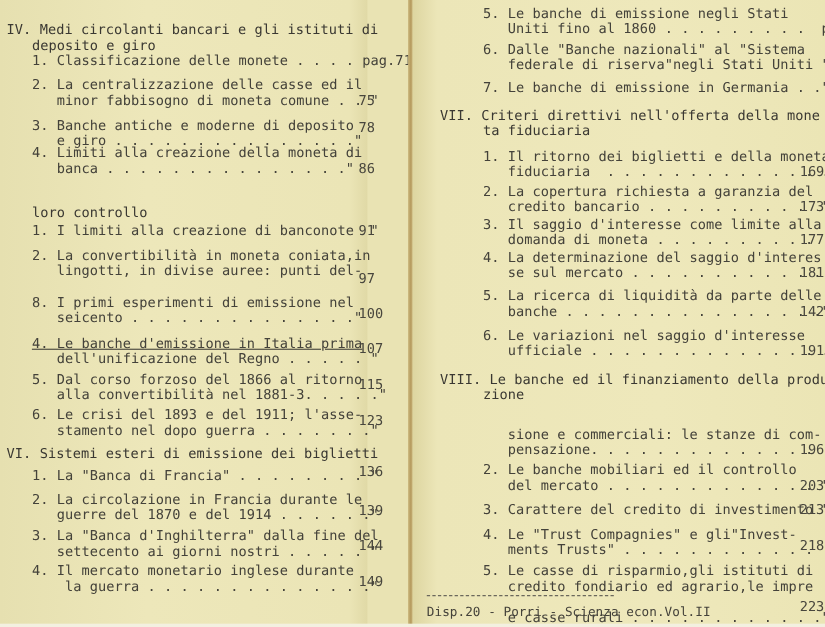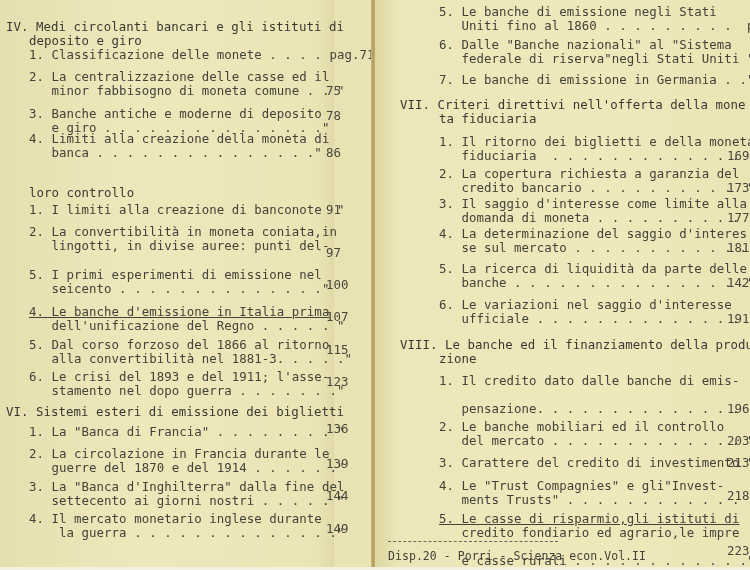--- a/index.html
+++ b/index.html
@@ -58,21 +58,21 @@
 
     <div class="line chap" style="left:29px;top:186px;">loro controllo</div>
 
     <div class="line item" style="left:29px;top:203px;">1. I limiti alla creazione di banconote  "</div>
     <div class="pg" style="left:326px;top:203px;">91</div>
 
     <div class="line item" style="left:29px;top:225px;">2. La convertibilità in moneta coniata,in</div>
     <div class="line item" style="left:29px;top:239px;">   lingotti, in divise auree: punti del-</div>
     <div class="pg" style="left:326px;top:246px;">97</div>
 
-    <div class="line item" style="left:29px;top:268px;">5. I primi esperimenti di emissione nel</div>
+    <div class="line item" style="left:29px;top:268px;">8. I primi esperimenti di emissione nel</div>
     <div class="line item" style="left:29px;top:282px;">   seicento . . . . . . . . . . . . . ."</div>
     <div class="pg" style="left:326px;top:278px;text-align:right;">100</div>
 
     <div class="line item" style="left:29px;top:305px;text-decoration:underline;">4. Le banche d'emissione in Italia prima</div>
     <div class="line item" style="left:29px;top:319px;">   dell'unificazione del Regno . . . . . "</div>
     <div class="pg" style="left:326px;top:310px;">107</div>
 
     <div class="line item" style="left:29px;top:338px;">5. Dal corso forzoso del 1866 al ritorno</div>
     <div class="line item" style="left:29px;top:352px;">   alla convertibilità nel 1881-3. . . . ."</div>
     <div class="pg" style="left:326px;top:343px;">115</div>
@@ -134,36 +134,36 @@
     <div class="line item" style="left:64px;top:276px;">   banche . . . . . . . . . . . . . . . ."</div>
     <div class="pg" style="left:352px;top:276px;">142</div>
 
     <div class="line item" style="left:64px;top:298px;">6. Le variazioni nel saggio d'interesse</div>
     <div class="line item" style="left:64px;top:312px;">   ufficiale . . . . . . . . . . . . . . ."</div>
     <div class="pg" style="left:352px;top:312px;">191</div>
 
     <div class="line chap" style="left:25px;top:338px;">VIII. Le banche ed il finanziamento della produ</div>
     <div class="line chap" style="left:64px;top:352px;">zione</div>
 
-    <div class="line item" style="left:64px;top:374px;">1. Il credito dato dalle banche di emis-</div>
+    <div class="line item" style="left:64px;top:388px;">   sione e commerciali: le stanze di com-</div>
     <div class="line item" style="left:64px;top:402px;">   pensazione. . . . . . . . . . . . . .  "</div>
     <div class="pg" style="left:352px;top:402px;">196</div>
 
     <div class="line item" style="left:64px;top:420px;">2. Le banche mobiliari ed il controllo</div>
     <div class="line item" style="left:64px;top:434px;">   del mercato . . . . . . . . . . . . . "</div>
     <div class="pg" style="left:352px;top:434px;">203</div>
 
     <div class="line item" style="left:64px;top:456px;">3. Carattere del credito di investimento "</div>
     <div class="pg" style="left:352px;top:456px;">213</div>
 
     <div class="line item" style="left:64px;top:479px;">4. Le "Trust Compagnies" e gli"Invest-</div>
     <div class="line item" style="left:64px;top:493px;">   ments Trusts" . . . . . . . . . . . .  "</div>
     <div class="pg" style="left:352px;top:489px;">218</div>
 
-    <div class="line item" style="left:64px;top:512px;text-decoration:underline;">5. Le casse di risparmio,gli istituti di</div>
+    <div class="line item" style="left:64px;top:512px;">5. Le casse di risparmio,gli istituti di</div>
     <div class="line item" style="left:64px;top:526px;">   credito fondiario ed agrario,le impre</div>
     <div class="line item" style="left:64px;top:540px;margin-top:47px;">   se di assicurazione,le banche popolari</div>
     <div class="line item" style="left:64px;top:554px;">   e casse rurali . . . . . . . . . . . ."</div>
     <div class="pg" style="left:352px;top:544px;">223</div>
 
     <div class="rule" style="left:13px;top:541px;width:170px;"></div>
     <div class="line item" style="left:13px;top:549px;font-size:11.5px;">Disp.20 - Porri - Scienza econ.Vol.II</div>
   </div>
 
   <div class="bottom-strip"></div>

